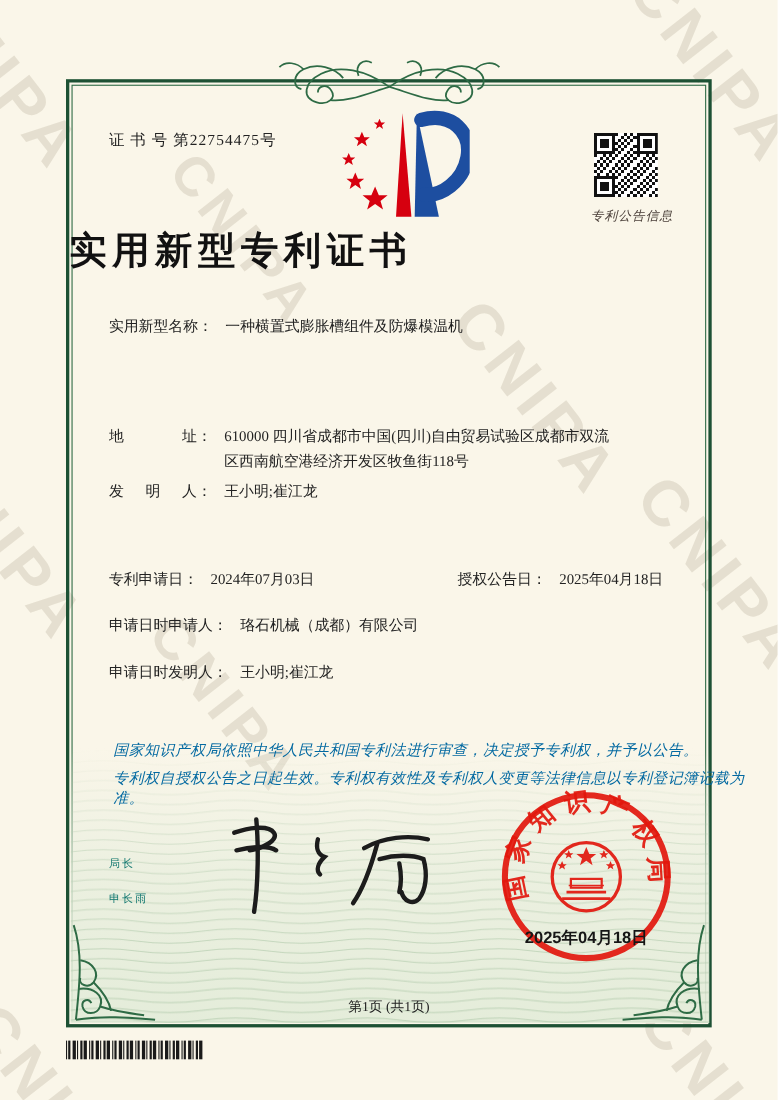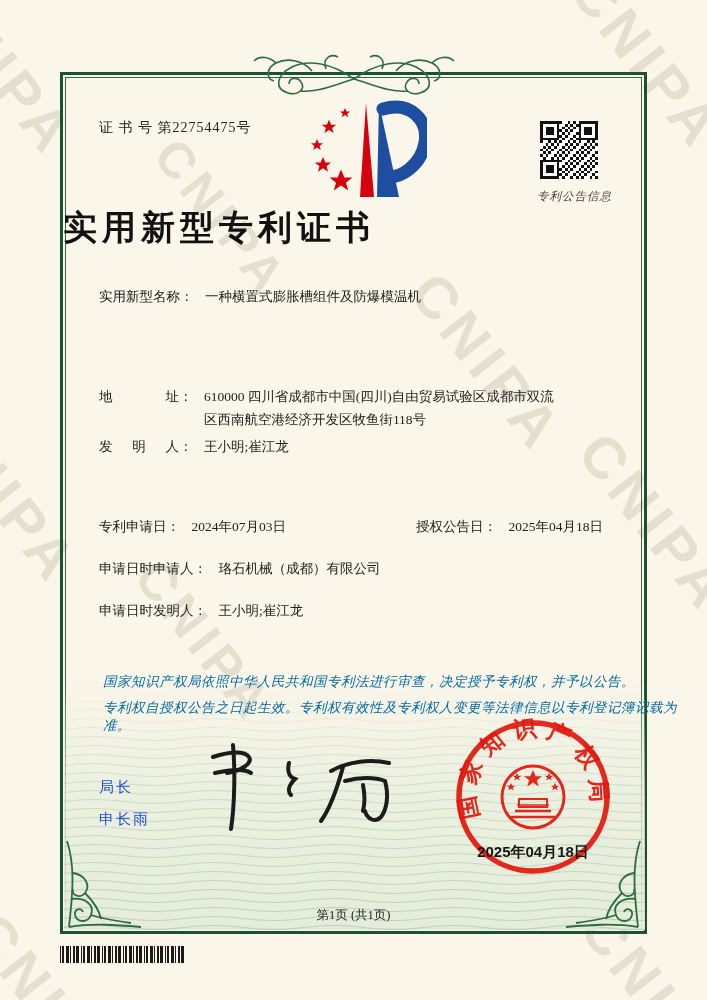--- a/index.html
+++ b/index.html
@@ -61,21 +61,21 @@
   .val{display:inline-block;vertical-align:top;margin-left:8px;}
   .val.wrap{white-space:normal;width:352px;}
   .rcol{position:absolute;left:317px;top:0;}
   
   .para{position:absolute;left:0;width:100%;text-align:left;
         font-size:13.5px;font-style:italic;color:#0369a1;letter-spacing:0.5px;margin-left:40px;}
   
   .sig-title,.sig-name{
     position:absolute;left:36px;
     font-family:Liberation Serif, serif;
-    font-size:15px;color:#1d4ed8;letter-spacing:2px;
+    font-size:10px;color:#0f766e;letter-spacing:2px;
   }
   .sig-title{top:703px;}
   .sig-name{top:735px;}
   .sig-script{position:absolute;left:130px;top:662px;}
   .seal{position:absolute;left:390px;top:642px;}
   
   .page-num{position:absolute;left:0;top:832px;width:100%;text-align:center;font-size:12.5px;}
   .barcode{position:absolute;left:60px;top:946px;height:17px;display:flex;align-items:stretch;}
   .barcode span{display:block;background:#1a1a1a;}
 </style>

